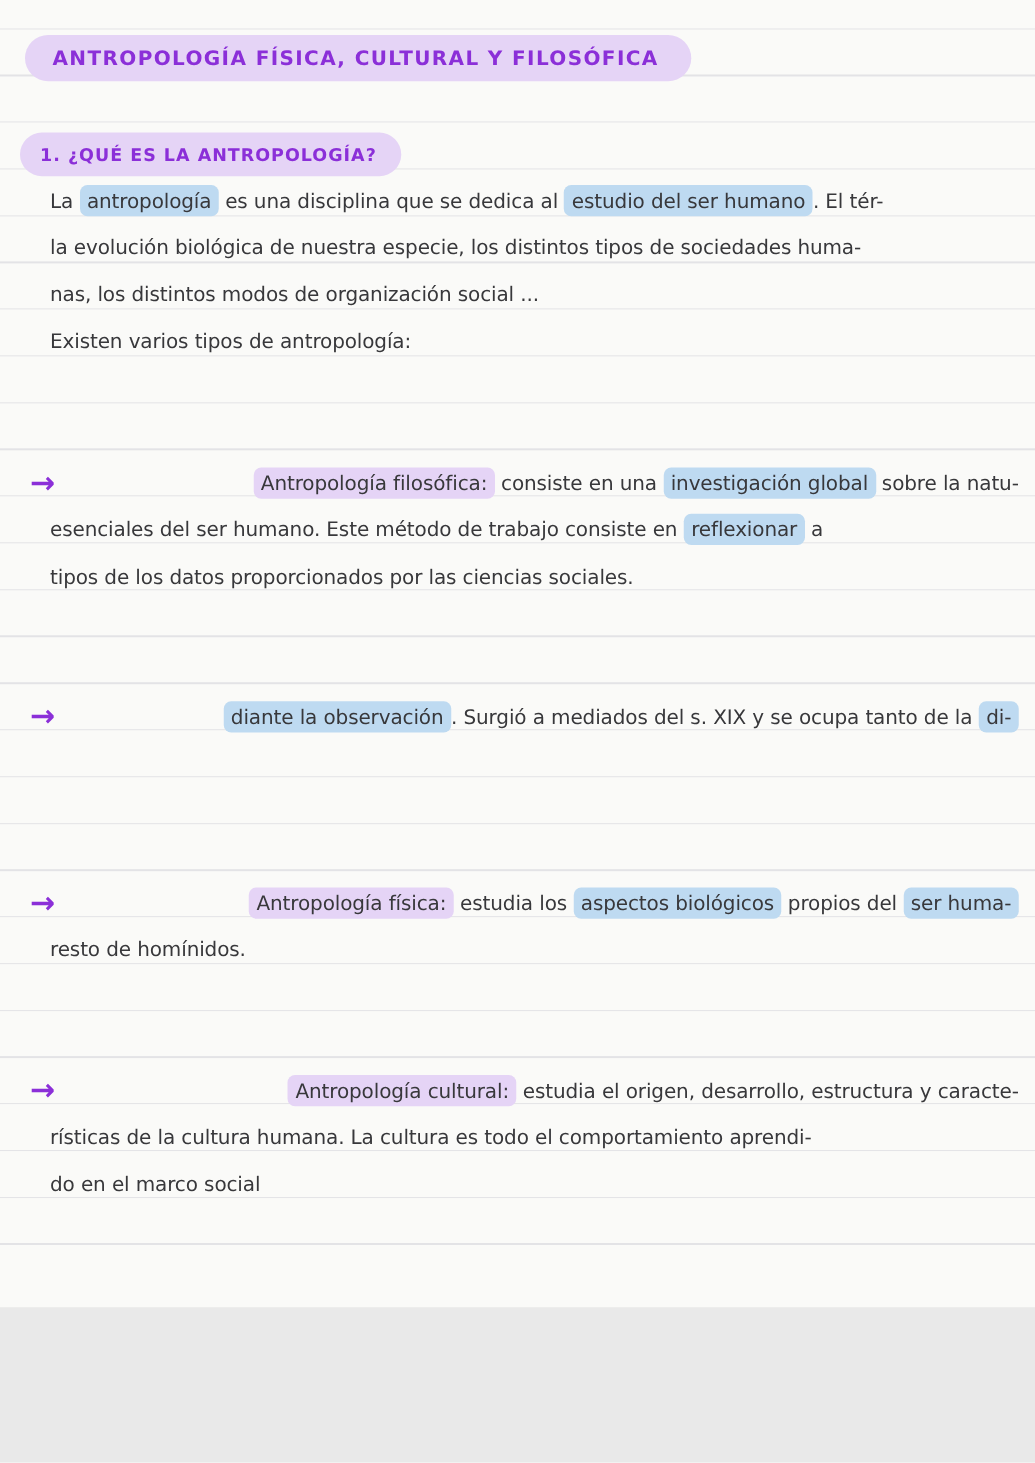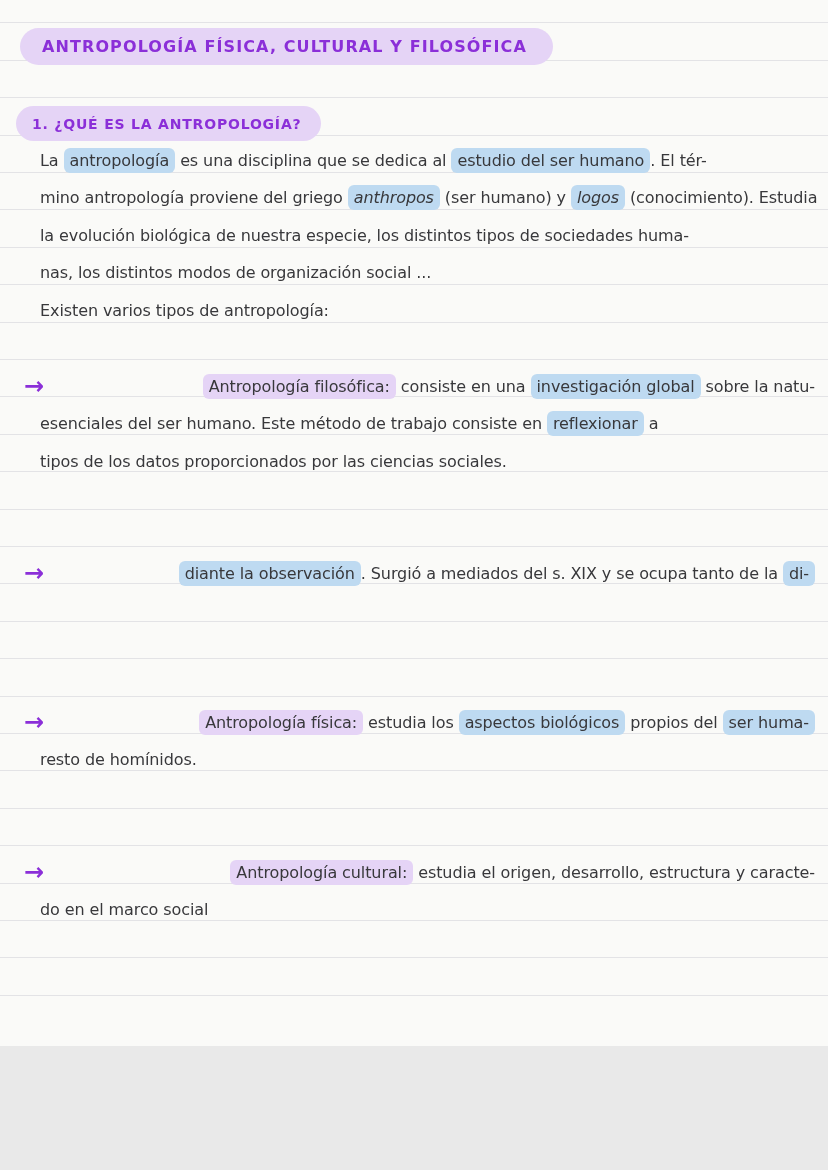--- a/index.html
+++ b/index.html
@@ -75,21 +75,20 @@
   <div class="title-pill">
     <span>ANTROPOLOGÍA FÍSICA, CULTURAL Y FILOSÓFICA</span>
   </div>
 
   <div class="heading-pill">
     <span>1. ¿QUÉ ES LA ANTROPOLOGÍA?</span>
   </div>
 
   <div class="textblock intro">
       <div class="line"><span>La </span><span class="hl hl-blue">antropología</span><span> es una disciplina que se dedica al </span><span class="hl hl-blue">estudio del ser humano</span><span>. El tér-</span></div>
-      <div class="line"><span>mino antropología proviene del griego </span><span class="hl hl-blue it">anthropos</span><span> (ser humano) y </span><span class="hl hl-blue it">logos</span><span> (conocimiento). Estudia</span></div>
       <div class="line"><span>la evolución biológica de nuestra especie, los distintos tipos de sociedades huma-</span></div>
       <div class="line"><span>nas, los distintos modos de organización social ...</span></div>
       <div class="line"><span>Existen varios tipos de antropología:</span></div>
     </div>
 
   <div class="textblock item item-1">
     <span class="arrow">→</span>
     <div class="lines">
         <div class="line"><span class="hl hl-purple">Antropología filosófica:</span><span> consiste en una </span><span class="hl hl-blue">investigación global</span><span> sobre la natu-</span></div>
         <div class="line"><span>esenciales del ser humano. Este método de trabajo consiste en </span><span class="hl hl-blue">reflexionar</span><span> a</span></div>
@@ -109,17 +108,18 @@
     <div class="lines">
         <div class="line"><span class="hl hl-purple">Antropología física:</span><span> estudia los </span><span class="hl hl-blue">aspectos biológicos</span><span> propios del </span><span class="hl hl-blue">ser huma-</span></div>
         <div class="line"><span>resto de homínidos.</span></div>
       </div>
   </div>
 
   <div class="textblock item item-4">
     <span class="arrow">→</span>
     <div class="lines">
         <div class="line"><span class="hl hl-purple">Antropología cultural:</span><span> estudia el origen, desarrollo, estructura y caracte-</span></div>
+        <div class="line"><span>rísticas de la cultura humana. La cultura es todo el comportamiento aprendi-</span></div>
         <div class="line"><span>do en el marco social</span></div>
       </div>
   </div>
 
 </div>
 
 </body></html>

